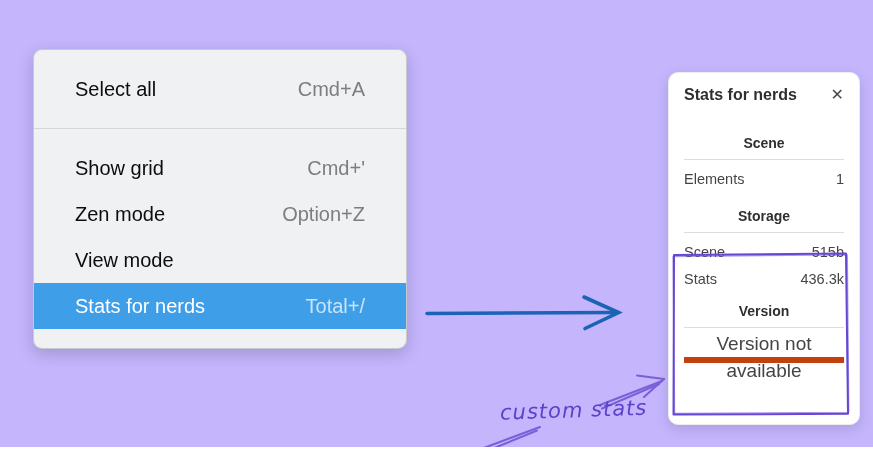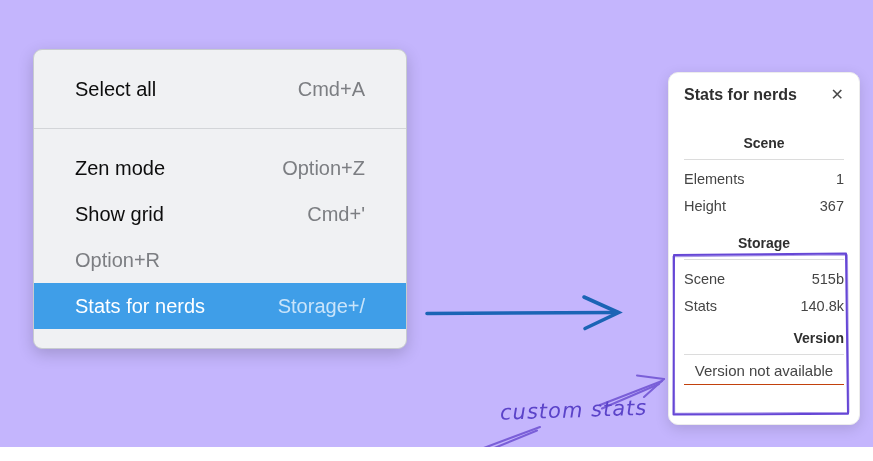--- a/index.html
+++ b/index.html
@@ -31,26 +31,26 @@
     box-shadow:0 4px 14px rgba(0,0,0,.13);
     box-sizing:border-box;padding:12px 15px 10px;color:#3c3c3c;
   }
   .stats-title{display:flex;justify-content:space-between;align-items:center;
     font-size:16px;font-weight:bold;color:#2f2f2f;line-height:20px;}
   .close{font-size:16px;font-weight:normal;color:#4a4a4a;cursor:pointer;line-height:20px;}
   .sec-h{text-align:center;font-weight:bold;font-size:14px;color:#2f2f2f;
     line-height:20px;padding-bottom:6px;border-bottom:1px solid #dcdcdc;}
   .sec-h.scene{margin-top:28px;}
   .sec-h.storage{margin-top:14px;}
-  .sec-h.version{margin-top:9px;text-align:right;}
+  .sec-h.version{margin-top:9px;}
   .srow{display:flex;justify-content:space-between;align-items:center;
     height:27px;font-size:14.5px;color:#454545;}
   .rows{margin-top:5px;}
-  .vrow{margin-top:2px;text-align:center;font-size:15px;color:#454545;
-    height:27px;line-height:27px;border-bottom:1px solid #c2410c;}
+  .vrow{margin-top:2px;text-align:center;font-size:19px;color:#454545;
+    height:27px;line-height:27px;border-bottom:6px solid #c2410c;}
   .stats-overlay{position:absolute;left:0;top:0;pointer-events:none;}
 
   
   .arrows{position:absolute;left:420px;top:280px;pointer-events:none;}
   .handnote{
     position:absolute;left:500px;top:398px;width:160px;
     font-family:"DejaVu Sans", sans-serif;font-style:italic;
     font-size:21px;letter-spacing:1px;color:#5b43c9;
     transform:rotate(-2deg);white-space:nowrap;
   }
@@ -60,63 +60,59 @@
 
 <div class="canvas">
 
   <div class="menu">
     <div class="menu-item">
       <span>Select all</span>
       <span class="shortcut">Cmd+A</span>
     </div>
     <div class="menu-sep"></div>
     <div class="menu-item">
+      <span>Show grid</span>
+      <span class="shortcut">Cmd+'</span>
+    </div>
+    <div class="menu-item">
       <span>Zen mode</span>
       <span class="shortcut">Option+Z</span>
     </div>
     <div class="menu-item">
-      <span>Show grid</span>
-      <span class="shortcut">Cmd+'</span>
-    </div>
-    <div class="menu-item">
-      <span class="shortcut">Option+R</span>
+      <span>View mode</span>
     </div>
     <div class="menu-item selected">
       <span>Stats for nerds</span>
-      <span class="shortcut">Storage+/</span>
+      <span class="shortcut">Total+/</span>
     </div>
   </div>
 
   <div class="stats">
     <div class="stats-title">
       <span>Stats for nerds</span>
       <span class="close">✕</span>
     </div>
 
     <div class="sec-h scene">Scene</div>
     <div class="rows">
       <div class="srow">
         <span>Elements</span>
         <span>1</span>
       </div>
-      <div class="srow">
-        <span>Height</span>
-        <span>367</span>
-      </div>
     </div>
 
     <div class="sec-h storage">Storage</div>
     <div class="rows">
       <div class="srow">
         <span>Scene</span>
         <span>515b</span>
       </div>
       <div class="srow">
         <span>Stats</span>
-        <span>140.8k</span>
+        <span>436.3k</span>
       </div>
     </div>
 
     <div class="sec-h version">Version</div>
     <div class="vrow">Version not available</div>
 
     <svg class="stats-overlay" width="192" height="353" viewBox="0 0 192 353">
       <path d="M5 182 L177 180.5 L179 340.8 L4.5 341.5 Z" fill="none" stroke-width="2" stroke-linejoin="round" stroke="#6647d6"></path>
       <path d="M4 183.5 L178.3 181.8 L179.8 339.3 L5.6 340.3 Z" fill="none" stroke-width="1.3" opacity="0.55" stroke-linejoin="round" stroke="#6647d6"></path>
     </svg>

